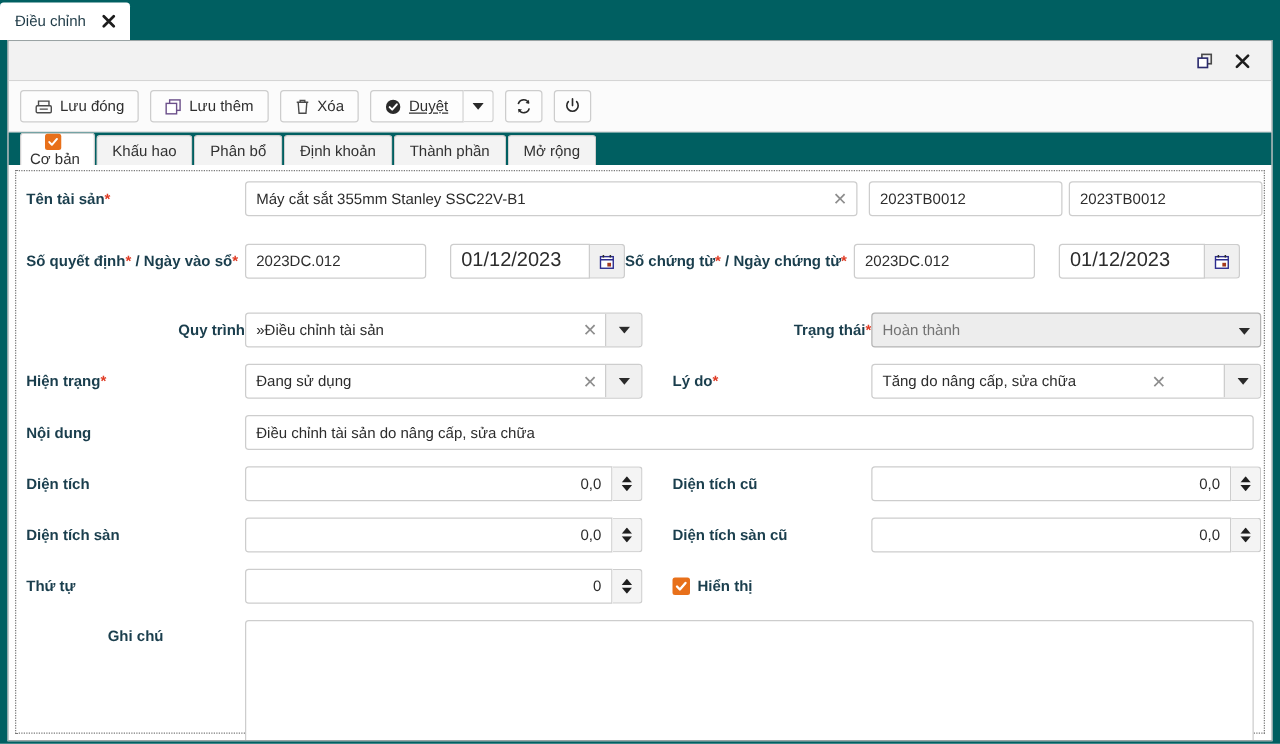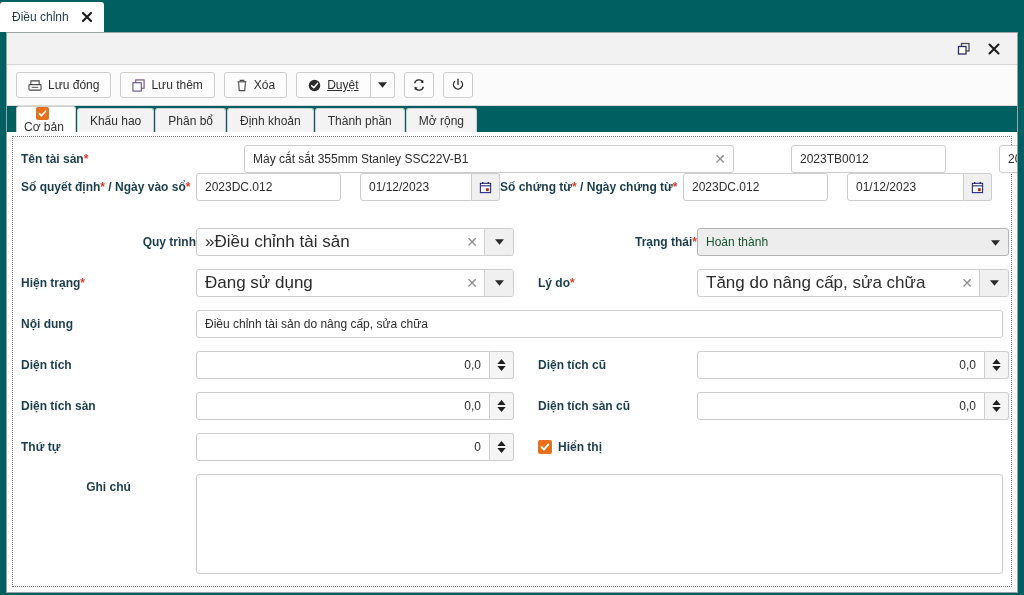--- a/index.html
+++ b/index.html
@@ -252,21 +252,21 @@
     border-radius: 3px;
     background: #fff;
     box-sizing: border-box;
     overflow: hidden;
   }
   .combo .combo-text {
     flex: 1 1 auto;
     display: flex;
     align-items: center;
     padding: 0 8px;
-    font-size: 17px;
+    font-size: 12px;
     color: #2c2c2c;
     position: relative;
     white-space: nowrap;
     overflow: hidden;
   }
   .combo .combo-x {
     width: 24px;
     display: flex; align-items: center; justify-content: center;
     color: #8d8d8d; font-size: 14px;
     cursor: pointer;
@@ -285,39 +285,39 @@
   .sel {
     height: 28px;
     border: 1px solid #b4b4b4;
     border-radius: 3px;
     background: #ededed;
     box-sizing: border-box;
     display: flex;
     align-items: center;
     padding: 0 8px;
     font-size: 12px;
-    color: #14532d;
+    color: #737373;
     justify-content: space-between;
     cursor: pointer;
   }
 
   
   .datefield {
     display: flex;
     align-items: stretch;
     height: 28px;
     box-sizing: border-box;
   }
   .datefield .date-inp {
     flex: 1 1 auto;
     border: 1px solid #cdcdcd;
     border-radius: 3px 0 0 3px;
     display: flex; align-items: center;
     padding: 0 8px;
-    font-size: 12px; color: #2c2c2c;
+    font-size: 16px; color: #2c2c2c;
     background: #fff;
     box-sizing: border-box;
   }
   .datefield .date-btn {
     width: 28px; flex: 0 0 28px;
     border: 1px solid #cdcdcd;
     border-left: none;
     border-radius: 0 3px 3px 0;
     background: #f0f0f0;
     display: flex; align-items: center; justify-content: center;
@@ -496,21 +496,21 @@
       <span>Thành phần</span>
     </div>
     <div class="tab">
       <span>Mở rộng</span>
     </div>
   </div>
 
   <div class="formwrap">
     <div class="formbody">
 
-      <div class="row" style="margin-bottom:0;gap:48px;">
+      <div class="row" style="margin-bottom:22px;">
         <div class="lbl col-l-label">
           <span>Tên tài sản</span><span class="req">*</span>
         </div>
         <div class="inp" style="width:490px;flex:0 0 490px;">
           <span>Máy cắt sắt 355mm Stanley SSC22V-B1</span>
           <span class="clearx">✕</span>
         </div>
         <div class="inp" style="width:155px;flex:0 0 155px;margin-left:9px;">
           <span>2023TB0012</span>
         </div>
@@ -608,21 +608,21 @@
           <div class="combo-caret">
             <svg width="9" height="6" viewBox="0 0 10 6">
                 <path d="M0 0 L10 0 L5 6 Z" fill="#2a2a2a"></path>
               </svg>
           </div>
         </div>
 
         <div class="lbl col-r-label" style="width:183px;flex:0 0 183px;padding-left:24px;">
           <span>Lý do</span><span class="req">*</span>
         </div>
-        <div class="combo" style="width:312px;flex:0 0 312px;">
+        <div class="combo" style="width:312px;flex:0 0 312px;gap:40px;">
           <div class="combo-text">
             <span>Tăng do nâng cấp, sửa chữa</span>
           </div>
           <div class="combo-x">✕</div>
           <div class="combo-caret">
             <svg width="9" height="6" viewBox="0 0 10 6">
                 <path d="M0 0 L10 0 L5 6 Z" fill="#2a2a2a"></path>
               </svg>
           </div>
         </div>

